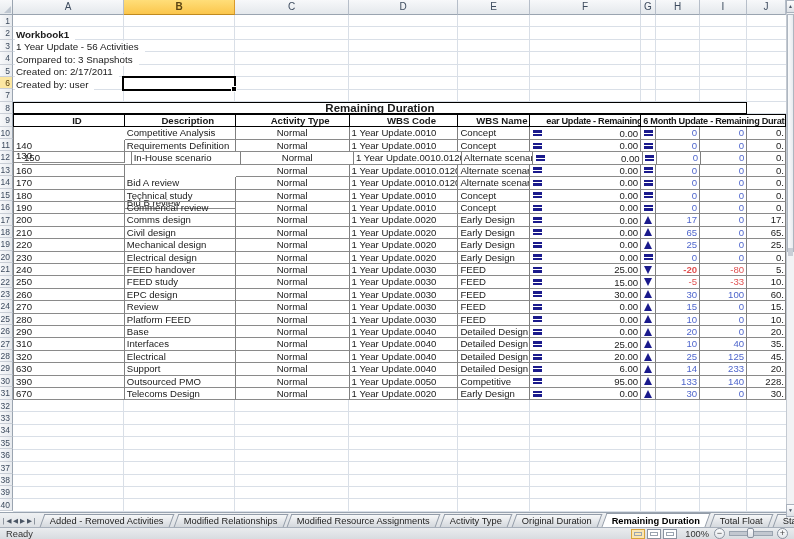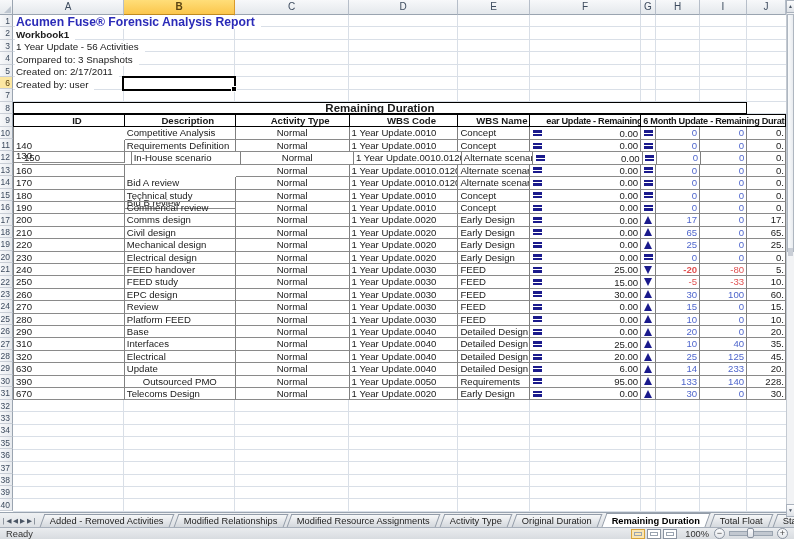--- a/index.html
+++ b/index.html
@@ -143,21 +143,20 @@
       <div class="vline" style="left: 221px;"></div>
       <div class="vline" style="left: 335px;"></div>
       <div class="vline" style="left: 444px;"></div>
       <div class="vline" style="left: 516px;"></div>
       <div class="vline" style="left: 627px;"></div>
       <div class="vline" style="left: 642px;"></div>
       <div class="vline" style="left: 686px;"></div>
       <div class="vline" style="left: 733px;"></div>
     </div>
 
-  <div class="inforow report-title">Acumen Fuse® Forensic Analysis Report</div>
   <div class="inforow r2">Workbook1</div>
   <div class="inforow r3">1 Year Update - 56 Activities</div>
   <div class="inforow r4">Compared to: 3 Snapshots</div>
   <div class="inforow r5">Created on: 2/17/2011</div>
   <div class="inforow r6">Created by: user</div>
 
   <div class="selcell">
       <span class="handle"></span>
     </div>
 
@@ -572,44 +571,44 @@
           </div>
           <div class="tcell gcell" style="width: 15px;">
             <div class="tri-up"></div>
           </div>
           <div class="tcell trr num" style="width: 44px;">25</div>
           <div class="tcell trr num" style="width: 47px;">125</div>
           <div class="tcell trr jval" style="width: 39px;">45.</div>
         </div>
         <div class="trow">
           <div class="tcell tl" style="width: 111px;">630</div>
-          <div class="tcell tl" style="width: 111px;">Update</div>
+          <div class="tcell tl" style="width: 111px;">Support</div>
           <div class="tcell tc" style="width: 114px;">Normal</div>
           <div class="tcell tl" style="width: 109px;">1 Year Update.0040</div>
           <div class="tcell tl" style="width: 72px;">Detailed Design</div>
           <div class="tcell fcell" style="width: 111px;">
             <div class="ic-flat">
               <i></i>
               <i></i>
             </div>
             <div class="fval">6.00</div>
           </div>
           <div class="tcell gcell" style="width: 15px;">
             <div class="tri-up"></div>
           </div>
           <div class="tcell trr num" style="width: 44px;">14</div>
           <div class="tcell trr num" style="width: 47px;">233</div>
           <div class="tcell trr jval" style="width: 39px;">20.</div>
         </div>
         <div class="trow">
           <div class="tcell tl" style="width: 111px;">390</div>
-          <div class="tcell tl" style="width: 111px; text-align: center;">Outsourced PMO</div>
+          <div class="tcell tl" style="width: 111px;">Outsourced PMO</div>
           <div class="tcell tc" style="width: 114px;">Normal</div>
           <div class="tcell tl" style="width: 109px;">1 Year Update.0050</div>
-          <div class="tcell tl" style="width: 72px;">Requirements</div>
+          <div class="tcell tl" style="width: 72px;">Competitive</div>
           <div class="tcell fcell" style="width: 111px;">
             <div class="ic-flat">
               <i></i>
               <i></i>
             </div>
             <div class="fval">95.00</div>
           </div>
           <div class="tcell gcell" style="width: 15px;">
             <div class="tri-up"></div>
           </div>

